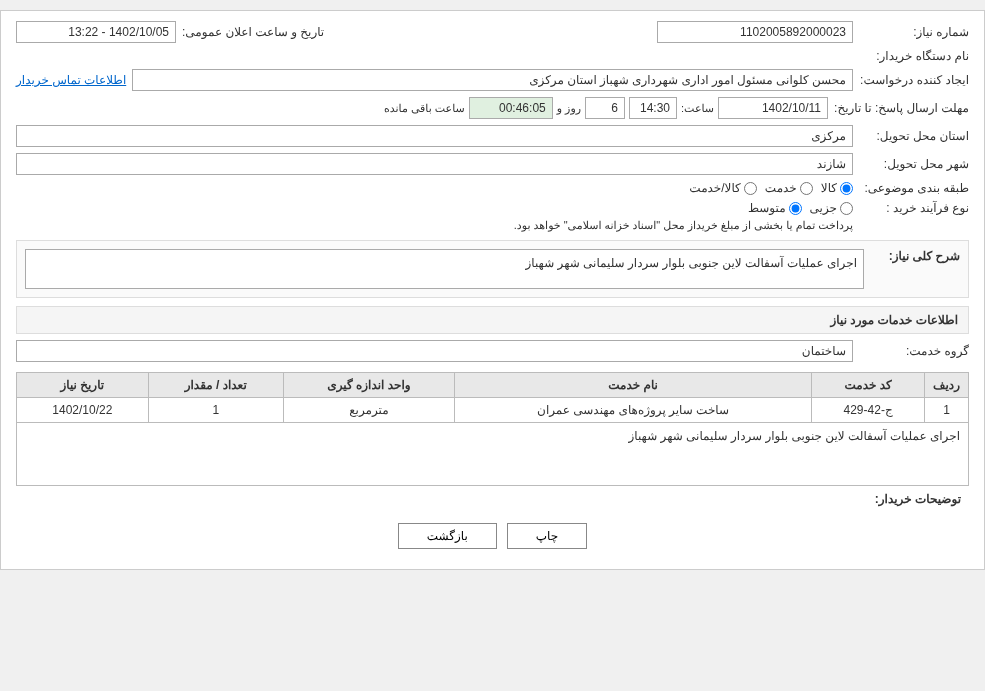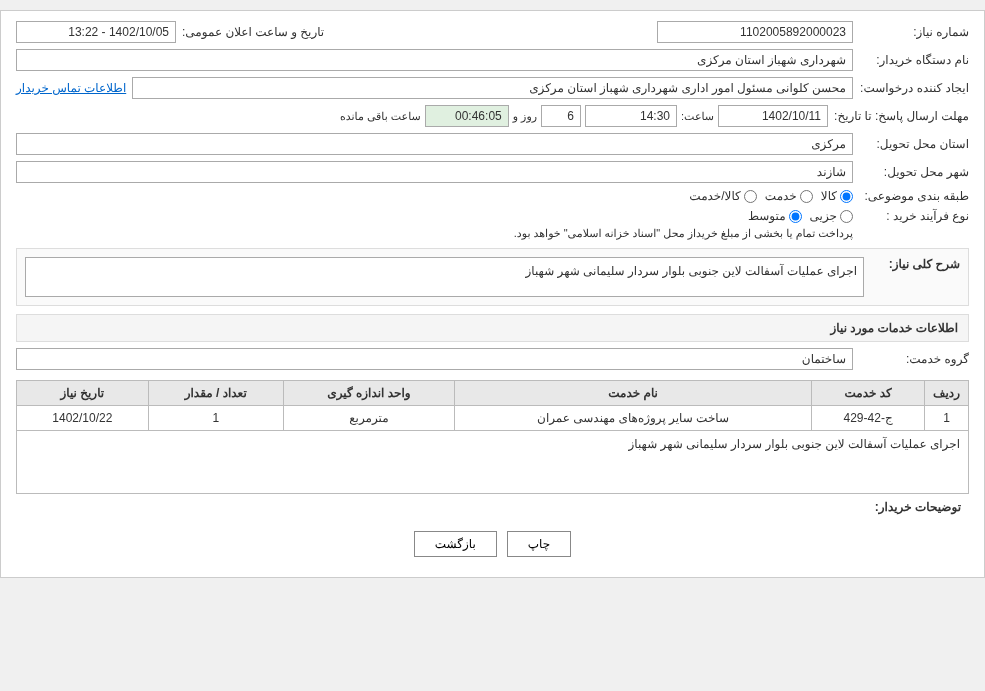--- a/index.html
+++ b/index.html
@@ -102,21 +102,21 @@
       text-align: right;
       padding: 6px 8px;
     }
     .button-row {
       display: flex;
       justify-content: center;
       gap: 10px;
       margin: 15px 0 10px 0;
     }
     .btn {
-      padding: 5px 20px;
+      padding: 5px 28px;
       border: 1px solid #aaa;
       cursor: pointer;
       font-family: Tahoma, Arial, sans-serif;
       font-size: 12px;
       background: #f0f0f0;
     }
     .btn-print {
       background: #fff;
       border: 1px solid #888;
     }
@@ -147,35 +147,34 @@
     <div class="form-row">
       <span class="label">شماره نیاز:</span>
       <div class="input-field" style="width:196px;">1102005892000023</div>
       <span style="flex:1;"></span>
       <span class="label" style="min-width:auto;">تاریخ و ساعت اعلان عمومی:</span>
       <div class="input-field" style="width:160px;">1402/10/05 - 13:22</div>
     </div>
 
     <div class="form-row">
       <span class="label">نام دستگاه خریدار:</span>
-      <div class="input-field wide">شهرداری شهباز استان مرکزی</div>
     </div>
 
     <div class="form-row">
       <span class="label">ایجاد کننده درخواست:</span>
       <div class="input-field wide">محسن کلوانی مسئول امور اداری شهرداری شهباز استان مرکزی</div>
       <span class="link-blue">اطلاعات تماس خریدار</span>
     </div>
 
     <div class="form-row">
       <span class="label">مهلت ارسال پاسخ: تا تاریخ:</span>
       <div class="inline-date-group">
         <div class="input-field" style="width:110px;">1402/10/11</div>
         <span class="small-label">ساعت:</span>
-        <div class="input-field" style="width:92px;">14:30</div>
+        <div class="input-field" style="width:48px;">14:30</div>
         <div class="input-field" style="width:40px;">6</div>
         <span class="small-label">روز و</span>
         <div class="input-field" style="width:84px; background:#e0f0e0;">00:46:05</div>
         <span class="small-label">ساعت باقی مانده</span>
       </div>
     </div>
 
     <div class="form-row">
       <span class="label">استان محل تحویل:</span>
       <div class="input-field wide">مرکزی</div>

